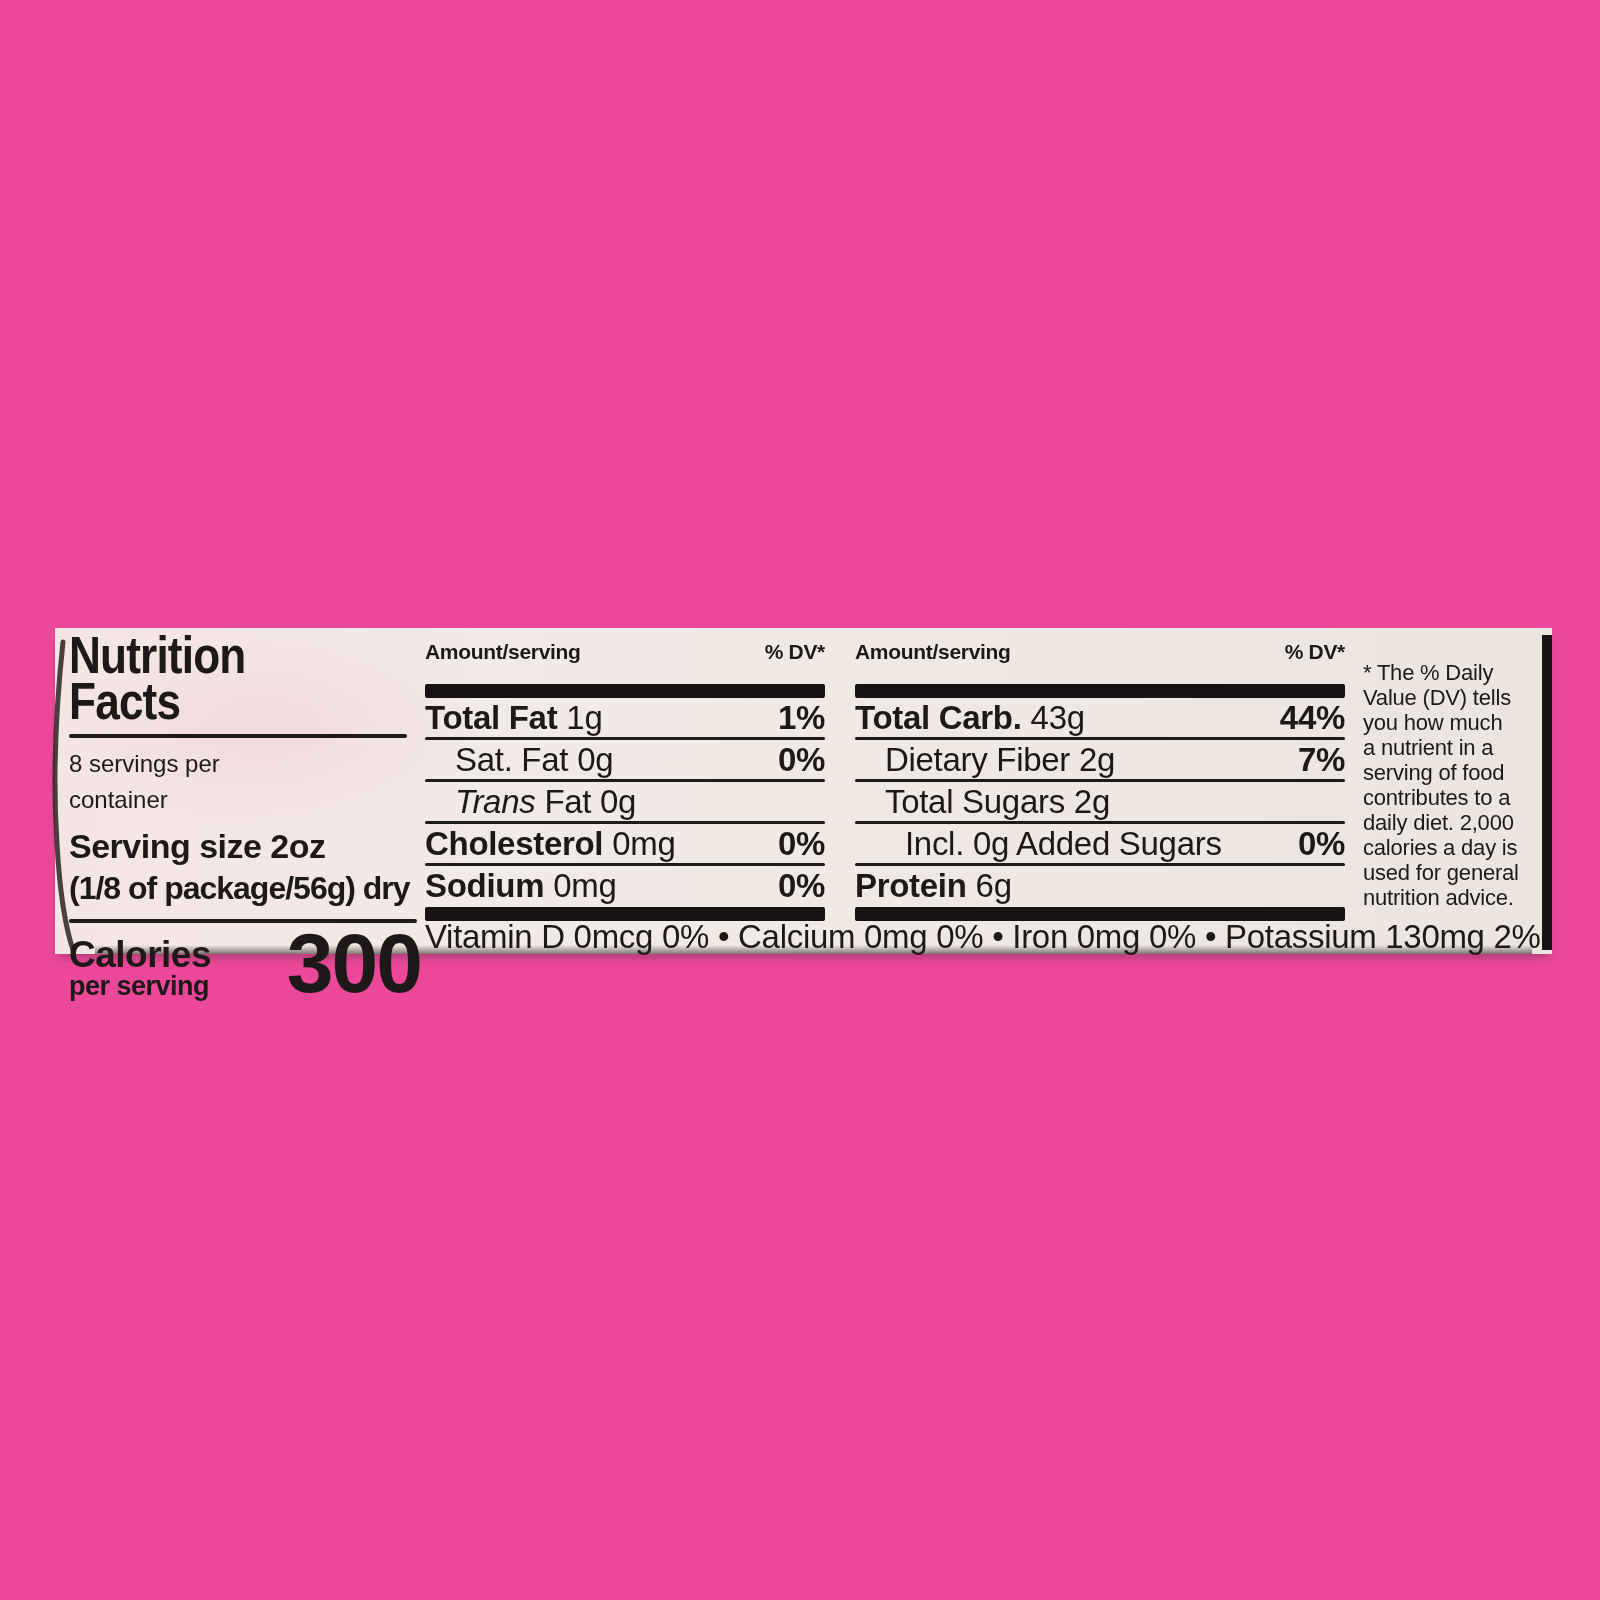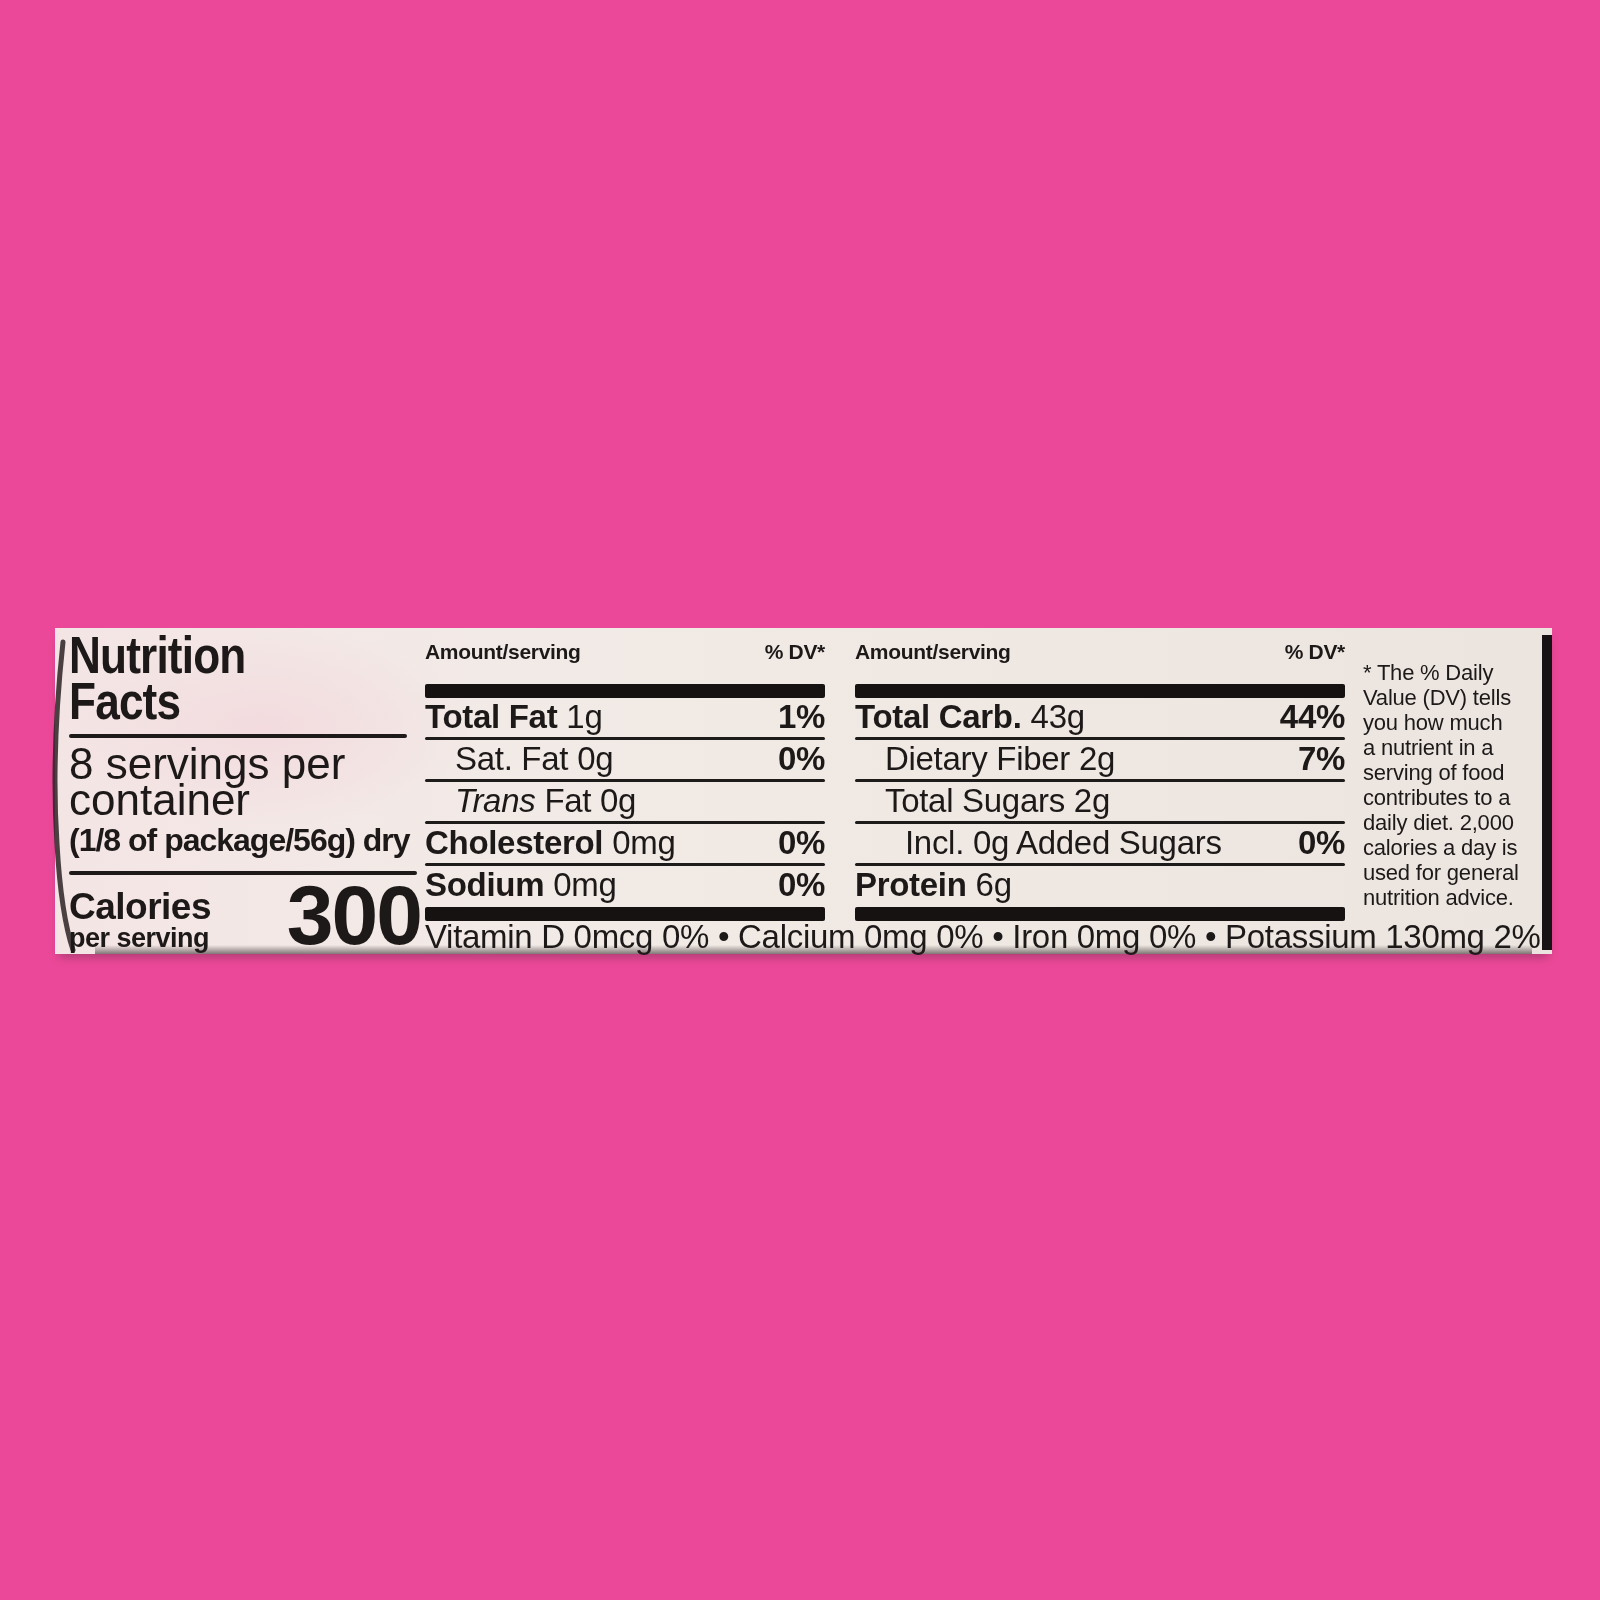--- a/index.html
+++ b/index.html
@@ -20,35 +20,35 @@
   .col-left{left:14px;top:4px;width:352px;}
   .col-mid{left:370px;top:12px;width:400px;}
   .col-right{left:800px;top:12px;width:490px;}
   .col-foot{left:1308px;top:32px;width:200px;}
 
   .nf-title{font-weight:bold;font-size:52px;line-height:46px;letter-spacing:-1px;
             transform:scaleX(.85);transform-origin:left top;white-space:pre-line;}
   .rule-l{height:4px;background:#1e1a1a;border-radius:2px;}
   .rule-l.t{margin-top:10px;width:338px;}
   .rule-l.c{margin-top:12px;width:348px;}
-  .servings{margin-top:8px;font-size:44px;line-height:36px;white-space:pre-line;}
+  .servings{margin-top:8px;font-size:24px;line-height:36px;white-space:pre-line;}
   .ssize{margin-top:9px;font-size:34px;font-weight:bold;letter-spacing:-.5px;}
   .sdetail{margin-top:4px;font-size:32px;font-weight:bold;letter-spacing:-1px;white-space:nowrap;}
   .cal-row{display:flex;align-items:flex-start;margin-top:4px;justify-content:space-between;}
   .cal-stack{padding-top:10px;}
   .cal-main{font-size:37px;font-weight:bold;letter-spacing:-.5px;line-height:36px;}
   .cal-sub{font-size:27px;font-weight:bold;letter-spacing:-.5px;line-height:26px;}
   .cal-num{font-size:84px;font-weight:bold;line-height:72px;margin-left:30px;letter-spacing:-2px;}
 
   .colhead{display:flex;height:30px;font-weight:bold;font-size:21px;letter-spacing:-.3px;}
   .colhead .dvh{margin-left:auto;}
   .thick{height:14px;background:#161212;border-radius:2px;}
   .thick.hd{margin-top:14px;}
   .thick.ft{margin-top:2px;}
-  .row{display:flex;align-items:flex-start;height:39px;font-size:33px;letter-spacing:-.3px;}
+  .row{display:flex;align-items:center;height:39px;font-size:33px;letter-spacing:-.3px;}
   .rule{height:3px;background:#1e1b1b;border-radius:2px;}
   .b{font-weight:bold;}
   .it{font-style:italic;}
   .ind1{padding-left:30px;}
   .ind2{padding-left:50px;}
   .amt{margin-left:9px;white-space:nowrap;}
   .dv{margin-left:auto;font-weight:bold;}
   .nm{white-space:nowrap;}
 
   .vitamins{position:absolute;left:370px;top:290px;width:1010px;font-size:33px;letter-spacing:-.3px;white-space:nowrap;}
@@ -63,20 +63,21 @@
     <svg class="crease" width="30" height="320" viewBox="0 0 30 320">
       <path d="M14,8 Q2,120 8,210 Q12,280 24,316" fill="none" stroke="#2b2326" stroke-width="5" stroke-linecap="round" opacity="0.85"></path>
     </svg>
 
     <div class="col col-left">
       <div class="nf-title">Nutrition
 Facts</div>
       <div class="rule-l t"></div>
       <div class="servings">8 servings per
 container</div>
+      <div class="ssize">Serving size 2oz</div>
       <div class="sdetail">(1/8 of package/56g) dry</div>
       <div class="rule-l c"></div>
       <div class="cal-row">
         <div class="cal-stack">
           <div class="cal-main">Calories</div>
           <div class="cal-sub">per serving</div>
         </div>
         <div class="cal-num">300</div>
       </div>
     </div>

